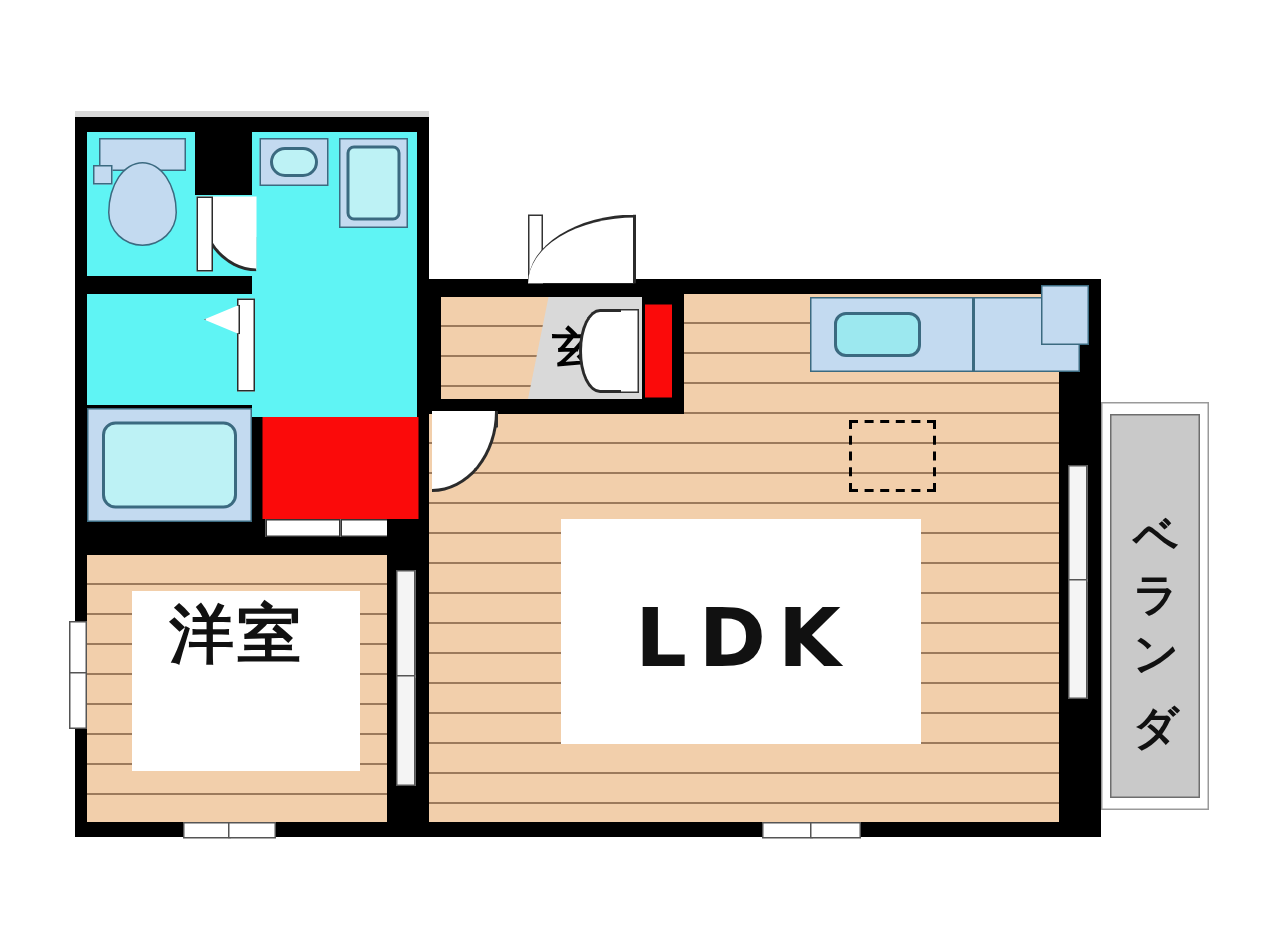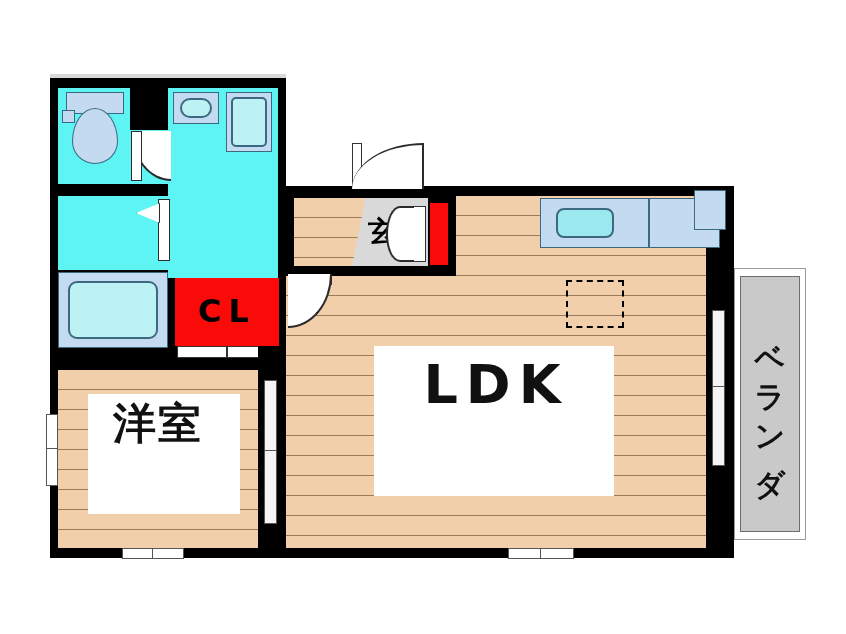--- a/index.html
+++ b/index.html
@@ -31,21 +31,21 @@
     background-image:repeating-linear-gradient(
        to bottom,#f2cfab 0px,#f2cfab 19px,#9c7a5c 19px,#9c7a5c 20px);
   }
 
   
   .lbl{display:flex;align-items:center;justify-content:center;
        color:#111;font-weight:700;line-height:1.05;text-align:center;}
   .lbl-box{background:#ffffff;}
   .roomname{font-size:43px;letter-spacing:2px;}
   .roomsize{font-size:46px;letter-spacing:0px;}
-  .ldk-main{font-size:54px;letter-spacing:8px;}
+  .ldk-main{font-size:54px;letter-spacing:8px;margin-top:41px;}
   .ldk-size{font-size:54px;letter-spacing:1px;}
   .cl-txt{font-size:32px;letter-spacing:7px;color:#000;}
   .gen-txt{font-size:28px;color:#000;}
   .ver-txt{font-size:30px;color:#111;font-weight:700;
            writing-mode:vertical-rl;text-orientation:upright;
            letter-spacing:7px;}
 
   
   .swing{border:2px solid #2b2b2b;background:#ffffff;}
   .leaf{background:#ffffff;border:1px solid #2b2b2b;}
@@ -90,21 +90,20 @@
   <div class="abs tubinner" style="left:68px;top:281px;width:90px;height:58px;"></div>
 
   <div class="abs swing" style="left:131px;top:131px;width:40px;height:50px;border-radius:0 0 0 100%;border-top:none;border-right:none;"></div>
   <div class="abs leaf" style="left:131px;top:131px;width:11px;height:50px;"></div>
 
   <div class="abs leaf" style="left:158px;top:199px;width:12px;height:62px;"></div>
   <div class="abs" style="left:136px;top:203px;width:24px;height:20px;background:#ffffff;border:1px solid #2b2b2b;
               clip-path:polygon(100% 0%,100% 100%,0% 50%);"></div>
 
   <div class="abs red" style="left:175px;top:278px;width:104px;height:68px;"></div>
-  <div class="abs lbl cl-txt" style="left:175px;top:278px;width:104px;height:68px;">CL</div>
 
   <div class="abs" style="left:177px;top:346px;width:50px;height:12px;background:#ffffff;border:1px solid #333;"></div>
   <div class="abs" style="left:227px;top:346px;width:50px;height:12px;background:#ffffff;border:1px solid #333;"></div>
 
   <div class="abs wood" style="left:58px;top:370px;width:200px;height:178px;"></div>
   <div class="abs lbl-box" style="left:88px;top:394px;width:152px;height:120px;"></div>
   <div class="abs lbl roomname" style="left:88px;top:398px;width:140px;height:52px;">洋室</div>
 
   <div class="abs wood" style="left:286px;top:276px;width:420px;height:272px;"></div>
 

